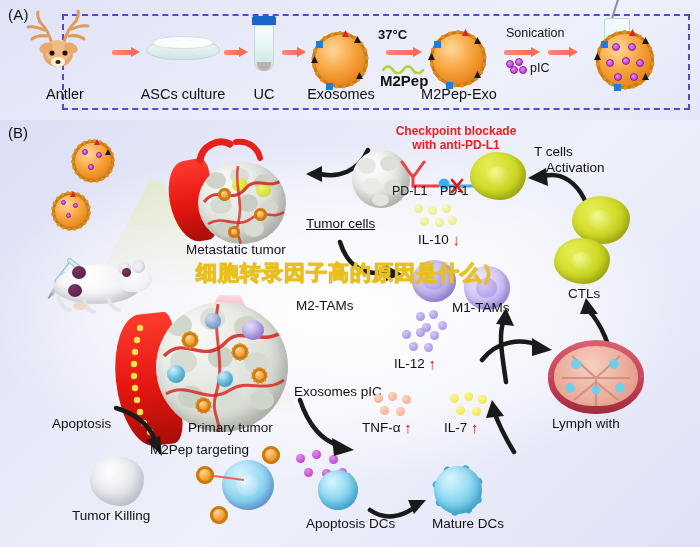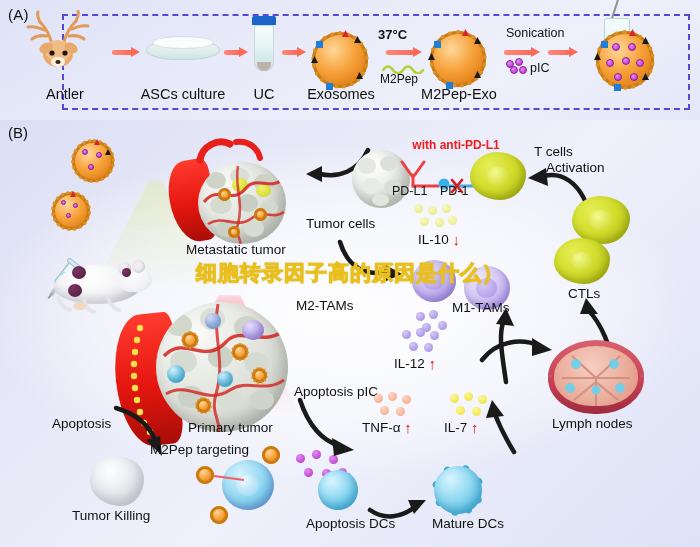--- a/index.html
+++ b/index.html
@@ -352,21 +352,21 @@
     <div class="arrowA" style="left:386px; top:47px; width:36px;">
       <div class="shaft"></div>
         <div class="head"></div>
     </div>
     <div class="tlabel" style="left:378px; top:27px;">37°C</div>
     <div class="m2pepWave" style="left:382px; top:60px;">
       <svg width="44" height="12" viewBox="0 0 44 12">
         <path d="M1 8 Q6 1 11 8 T21 8 T31 8 T41 8" stroke="#b6d13b" stroke-width="2.6" fill="none" stroke-linecap="round"></path>
       </svg>
     </div>
-    <div class="tlabel" style="left:380px; top:72px; font-weight:normal; font-size:12px;text-align:center;">M2Pep</div>
+    <div class="tlabel" style="left:380px; top:72px; font-weight:bold; font-size:15px;text-align:center;">M2Pep</div>
 
     <div class="exo" style="left:430px; top:31px; width:56px; height:56px;">
       <div class="spikes" id="spikesB">
           <i style="height: 11px; transform: translate(-50%, 0px) rotate(0deg) translateY(-13px);"></i>
           <i style="height: 11px; transform: translate(-50%, 0px) rotate(13.8462deg) translateY(-13px);"></i>
           <i style="height: 11px; transform: translate(-50%, 0px) rotate(27.6923deg) translateY(-13px);"></i>
           <i style="height: 11px; transform: translate(-50%, 0px) rotate(41.5385deg) translateY(-13px);"></i>
           <i style="height: 11px; transform: translate(-50%, 0px) rotate(55.3846deg) translateY(-13px);"></i>
           <i style="height: 11px; transform: translate(-50%, 0px) rotate(69.2308deg) translateY(-13px);"></i>
           <i style="height: 11px; transform: translate(-50%, 0px) rotate(83.0769deg) translateY(-13px);"></i>
@@ -609,24 +609,24 @@
 
     <div class="tumorMass" style="left:352px; top:30px; width:58px; height:58px;">
       <div class="tumorBall" style="inset:0; background:radial-gradient(circle at 32% 26%, #ffffff 0%, #eceeea 45%, #cfd3cc 100%);">
         <div class="cellblob" style="left:6px;top:8px;width:18px;height:16px;background:#e5e8e2;"></div>
         <div class="cellblob" style="left:28px;top:6px;width:17px;height:15px;background:#dde0da;"></div>
         <div class="cellblob" style="left:10px;top:28px;width:19px;height:16px;background:#e8ebe5;"></div>
         <div class="cellblob" style="left:32px;top:30px;width:17px;height:15px;background:#d9ddd6;"></div>
         <div class="cellblob" style="left:20px;top:44px;width:17px;height:12px;background:#e3e6e0;"></div>
       </div>
     </div>
-    <div class="bCap" style="left:306px; top:96px;">Tumor cells</div>
+    <div class="bCap" style="left:306px; top:96px;text-decoration:underline;">Tumor cells</div>
 
     <div class="bCap bCapRed" style="left:376px; top:5px; width:160px;">
-      <br>
+      <span>Checkpoint blockade</span><br>
       <span>with anti-PD-L1</span>
     </div>
 
     <svg style="position:absolute; left:394px; top:40px;" width="112" height="40">
       <path d="M8 2 L18 16 M30 2 L20 16" stroke="#ef4040" stroke-width="3" stroke-linecap="round"></path>
       <path d="M19 15 L19 26" stroke="#ef4040" stroke-width="3" stroke-linecap="round"></path>
       <path d="M19 26 L44 26" stroke="#ef4040" stroke-width="3" stroke-linecap="round"></path>
       <circle cx="50" cy="24" r="5.5" fill="#38b0e8"></circle>
       <path d="M56 26 L80 26" stroke="#4aa8e0" stroke-width="3" stroke-linecap="round"></path>
       <path d="M58 20 L68 32 M68 20 L58 32" stroke="#e01616" stroke-width="2.6" stroke-linecap="round"></path>
@@ -846,21 +846,21 @@
     </svg>
 
     <div style="position:absolute; left:296px; top:330px; width:52px; height:36px;">
       <div class="cytokine cy-magenta" style="left:0; top:4px;"></div>
       <div class="cytokine cy-magenta" style="left:16px; top:0;"></div>
       <div class="cytokine cy-magenta" style="left:33px; top:5px;"></div>
       <div class="cytokine cy-magenta" style="left:8px; top:18px;"></div>
       <div class="cytokine cy-magenta" style="left:26px; top:19px;"></div>
       <div class="cytokine cy-magenta" style="left:42px; top:18px;"></div>
     </div>
-    <div class="bCap" style="left:294px; top:264px;">Apoptosis pIC</div>
+    <div class="bCap" style="left:294px; top:264px;">Exosomes pIC</div>
 
     <svg class="carrow" style="left:296px; top:276px;" width="80" height="64">
       <path d="M4 4 C12 28 24 44 44 50"></path>
       <polygon points="36,42 58,54 38,60"></polygon>
     </svg>
 
     <div class="dc" style="left:306px; top:338px; width:64px; height:64px;">
       <div class="dcArm" style="transform:translate(-50%,0) rotate(0deg);"></div>
       <div class="dcArm" style="transform:translate(-50%,0) rotate(50deg);"></div>
       <div class="dcArm" style="transform:translate(-50%,0) rotate(105deg);"></div>
@@ -951,20 +951,20 @@
         <g fill="#6fd0ea" opacity=".95">
           <circle cx="28" cy="24" r="5"></circle>
             <circle cx="66" cy="24" r="5"></circle>
           <circle cx="22" cy="48" r="5"></circle>
             <circle cx="72" cy="48" r="5"></circle>
           <circle cx="48" cy="50" r="4.5"></circle>
         </g>
         <path d="M2 36 L-6 32 M94 36 L102 30" stroke="#c4556a" stroke-width="4" stroke-linecap="round"></path>
       </svg>
     </div>
-    <div class="bCap" style="left:552px; top:296px;">Lymph nodes</div>
+    <div class="bCap" style="left:552px; top:296px;">Lymph with</div>
   </div>
 
   <div id="watermark">
     <div class="wmLine2">细胞转录因子高的原因是什么）</div>
   </div>
 
 </div>
 
 </body></html>

